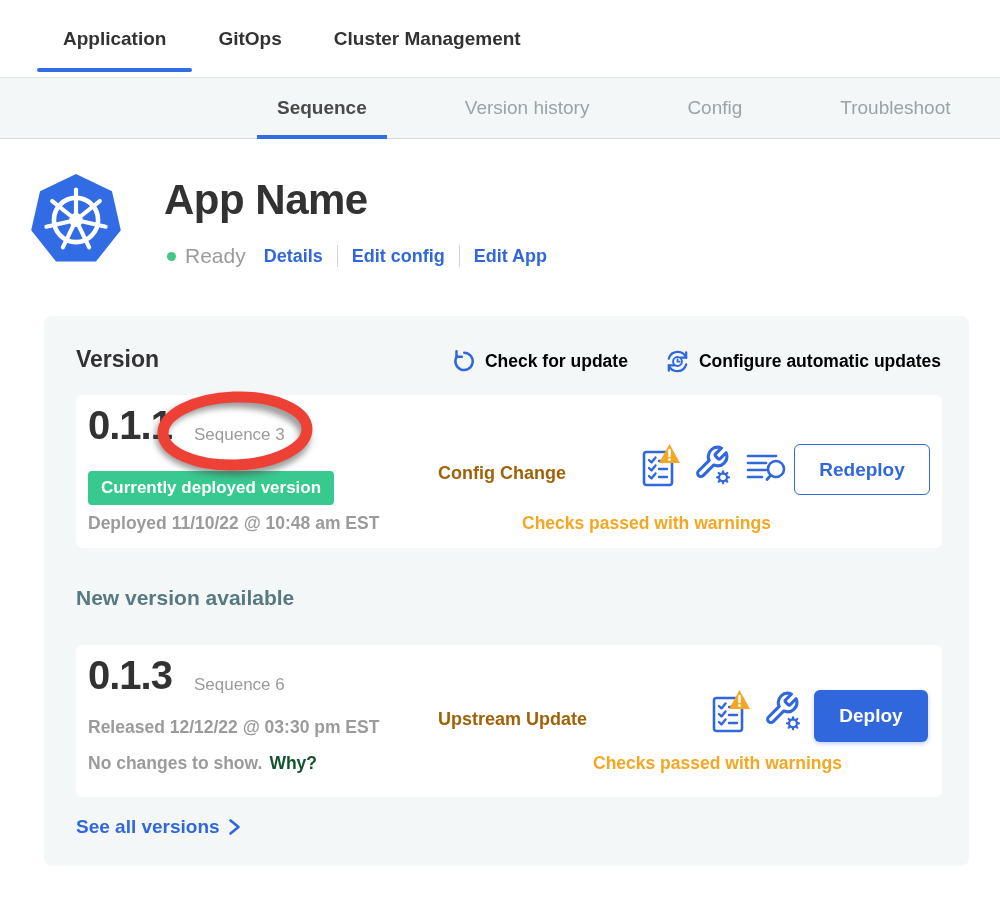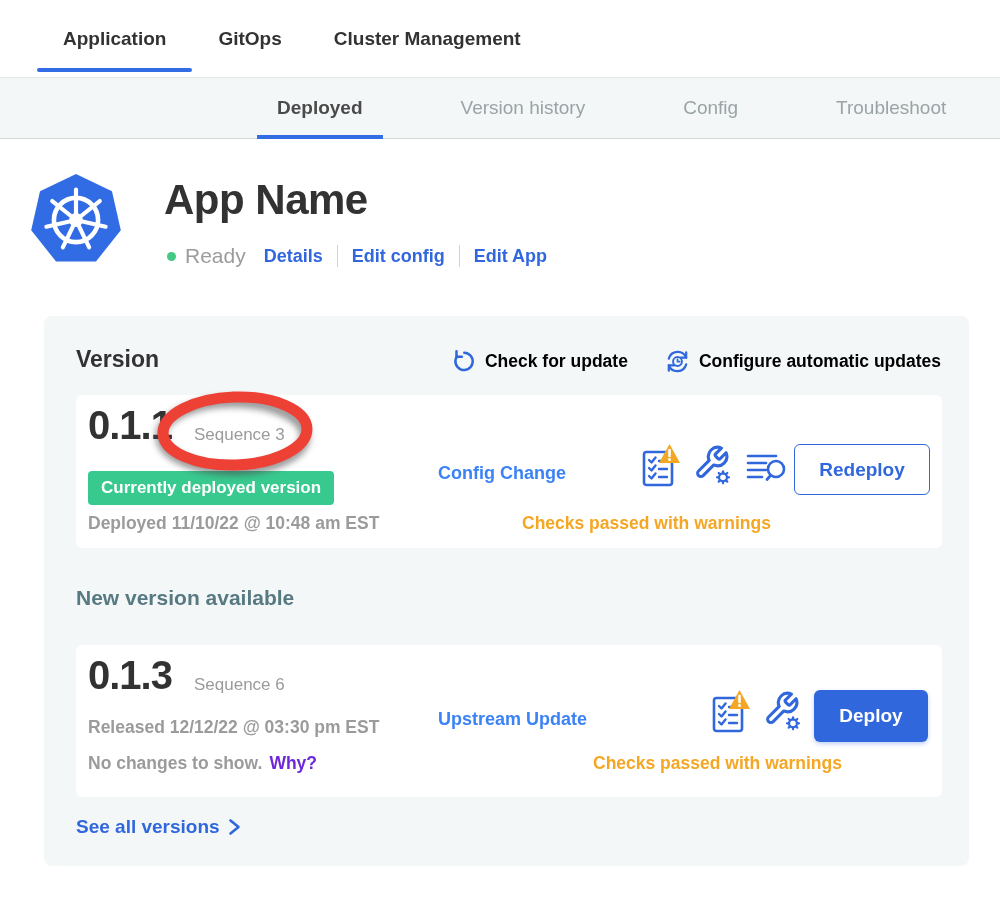--- a/index.html
+++ b/index.html
@@ -43,53 +43,53 @@
   
   .row { position:absolute; left:32px; width:866px; background:#fff; border-radius:6px; }
   .row.current { top:79px; height:153px; }
   .row.newver { top:329px; height:152px; }
   .vernum { position:absolute; left:12px; top:8px; font-size:40px; font-weight:800;
     letter-spacing:-1px; color:#323232; }
   .seq { position:absolute; left:118px; top:30px; font-size:17px; font-weight:500; color:#9b9b9b; }
   .badge { position:absolute; left:12px; top:76px; height:34px; line-height:34px;
     padding:0 13px; background:#38c98f; border-radius:4px; color:#fff; font-size:17px; font-weight:700; }
   .meta { position:absolute; left:12px; font-size:17.5px; font-weight:600; color:#9b9b9b; }
-  .source { position:absolute; left:362px; font-size:18px; font-weight:700; color:#3b82f6; }
+  .source { position:absolute; left:362px; font-size:18px; font-weight:700; color:#a16207; }
   .iconsrow { position:absolute; display:flex; align-items:flex-start; gap:13px; }
   .actionicon { cursor:pointer; }
   .checks { position:absolute; font-size:17.5px; font-weight:700; color:#f5a623; white-space:nowrap; }
   .btn { position:absolute; display:flex; align-items:center; justify-content:center;
     border-radius:6px; font-size:19px; font-weight:700; cursor:pointer;
     font-family:"Liberation Sans", sans-serif; }
   .btn.outline { left:718px; top:49px; width:136px; height:51px; background:#fff;
     border:1.5px solid #3167dd; color:#3167dd; }
   .btn.solid { left:738px; top:45px; width:114px; height:52px; background:#3167dd;
     border:none; color:#fff; box-shadow:0 2px 4px rgba(49,103,221,.3); }
   .newver-head { position:absolute; left:32px; top:270px; font-size:21px; font-weight:700; color:#577981; }
   .nochanges { position:absolute; left:12px; top:108px; display:flex; gap:7px;
     font-size:17.5px; font-weight:600; color:#9b9b9b; }
-  .why { color:#6d28d9; font-weight:700; cursor:pointer; }
+  .why { color:#14532d; font-weight:700; cursor:pointer; }
   .seeall { position:absolute; left:32px; top:500px; display:flex; align-items:center; gap:8px;
     font-size:19px; font-weight:700; color:#3167dd; cursor:pointer; }
   .annotation { position:absolute; left:148px; top:384px; width:190px; height:104px;
     pointer-events:none; z-index:5; }
 </style>
 </head>
 <body>
 
 <div class="root">
 
   <nav class="topnav">
     <div class="tab active">Application</div>
     <div class="tab">GitOps</div>
     <div class="tab">Cluster Management</div>
   </nav>
 
   <nav class="subnav">
-    <div class="tab active">Deployed</div>
+    <div class="tab active">Sequence</div>
     <div class="tab">Version history</div>
     <div class="tab">Config</div>
     <div class="tab">Troubleshoot</div>
   </nav>
 
   <svg class="applogo" viewBox="0 0 100 104">
     <polygon points="50,2 89.1,20.8 98.7,63.1 71.7,97.1 28.3,97.1 1.3,63.1 10.9,20.8" fill="#326ce5"></polygon>
     <g stroke="#ffffff" stroke-width="4.5" stroke-linecap="round">
       <line x1="50" y1="52" x2="50" y2="19"></line>
       <line x1="50" y1="52" x2="75.8" y2="31.4"></line>

